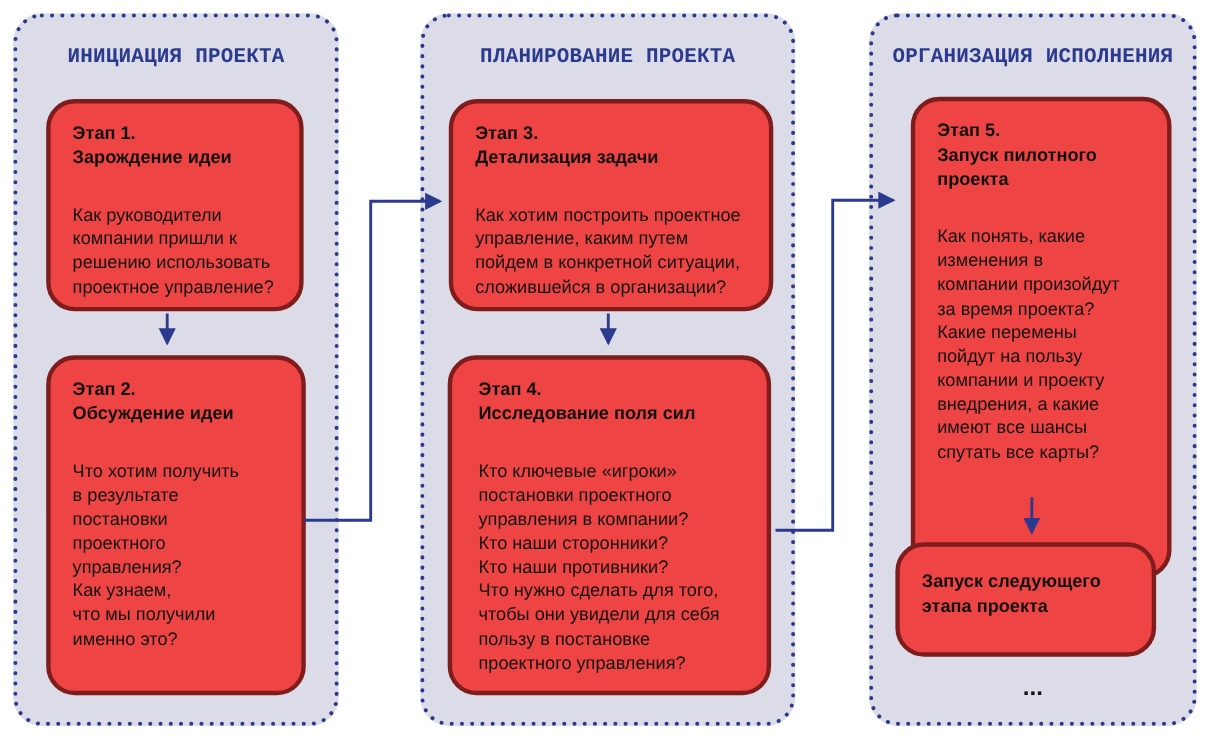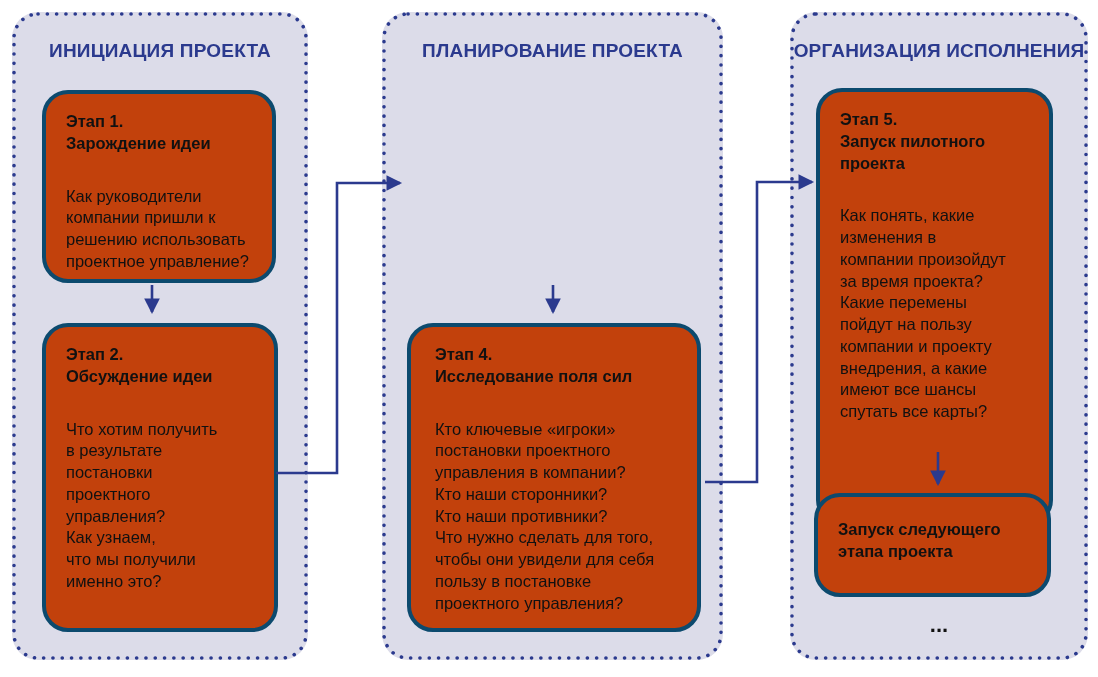--- a/index.html
+++ b/index.html
@@ -26,25 +26,26 @@
     position: absolute;
     top: 28px;
     left: 0;
     width: 100%;
     text-align: center;
     font-size: 19px;
     font-weight: bold;
     letter-spacing: 0.2px;
     color: #2b3a8e;
     white-space: nowrap;
+    font-family: Liberation Mono, monospace;
   }
   .stage-box {
     position: absolute;
-    background: #c2410c;
-    border: 4px solid #0c4a6e;
+    background: #ef4444;
+    border: 4px solid #7f1d1d;
     border-radius: 26px;
     box-sizing: border-box;
     padding: 17px 18px 14px 20px;
     color: #111111;
   }
   .stage-title {
     font-size: 16.5px;
     font-weight: bold;
     line-height: 1.32;
     white-space: pre-line;
@@ -53,21 +54,21 @@
     font-size: 16.5px;
     line-height: 1.32;
     margin-top: 31px;
     white-space: pre-line;
   }
   
   .p1-b1 { left: 30px; top: 78px;  width: 234px; height: 193px; }
   .p1-b2 { left: 30px; top: 311px; width: 236px; height: 309px; }
   .p2-b1 { left: 26px; top: 78px;  width: 295px; height: 193px; }
   .p2-b2 { left: 25px; top: 311px; width: 294px; height: 309px; padding-left: 24px; }
-  .p3-b1 { left: 26px; top: 76px;  width: 237px; height: 438px; }
+  .p3-b1 { left: 38px; top: 76px;  width: 237px; height: 438px; }
   .p3-b2 { left: 24px; top: 481px; width: 237px; height: 104px; padding-top: 22px; }
   .ellipsis {
     position: absolute;
     left: 0;
     top: 600px;
     width: 100%;
     text-align: center;
     font-size: 22px;
     font-weight: bold;
     color: #111111;
@@ -103,20 +104,28 @@
 проектного
 управления?
 Как узнаем,
 что мы получили
 именно это?</div>
     </div>
   </div>
 
   <div class="panel panel-2">
     <div class="panel-header">ПЛАНИРОВАНИЕ ПРОЕКТА</div>
+    <div class="stage-box p2-b1">
+      <div class="stage-title">Этап 3.
+Детализация задачи</div>
+      <div class="stage-body">Как хотим построить проектное
+управление, каким путем
+пойдем в конкретной ситуации,
+сложившейся в организации?</div>
+    </div>
     <div class="stage-box p2-b2">
       <div class="stage-title">Этап 4.
 Исследование поля сил</div>
       <div class="stage-body">Кто ключевые «игроки»
 постановки проектного
 управления в компании?
 Кто наши сторонники?
 Кто наши противники?
 Что нужно сделать для того,
 чтобы они увидели для себя

